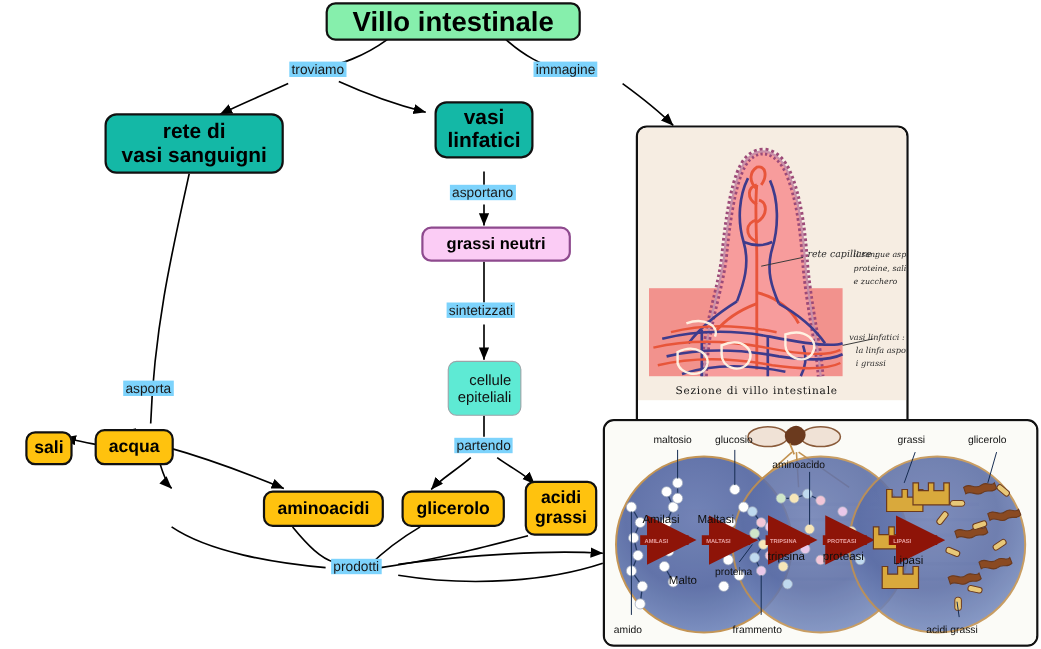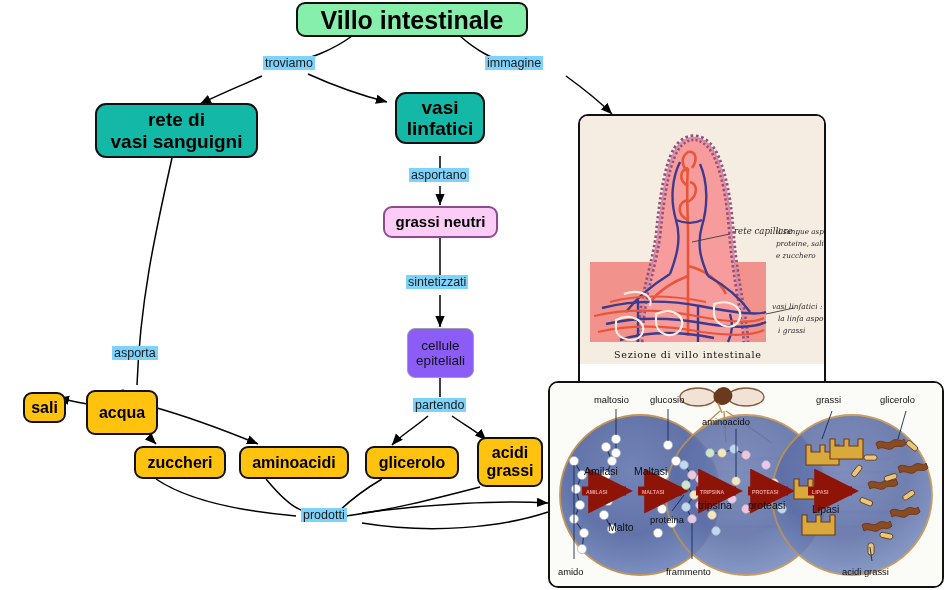--- a/index.html
+++ b/index.html
@@ -10,22 +10,22 @@
   .node{position:absolute;z-index:3;box-sizing:border-box;display:flex;align-items:center;
         justify-content:center;text-align:center;line-height:1.12;}
   .n-title{background:#86efac;border:2px solid #111;border-radius:9px;font-weight:bold;
            font-size:25px;color:#000;}
   .n-yellow{background:#14b8a6;border:2px solid #111;border-radius:11px;font-weight:bold;
             font-size:19px;color:#000;}
   .n-gold{background:#FFC20E;border:2px solid #111;border-radius:9px;font-weight:bold;
           font-size:16px;color:#000;margin-left:20px;}
   .n-pink{background:#FBCCF5;border:2px solid #8E4A8E;border-radius:9px;font-weight:bold;
           font-size:15px;color:#000;}
-  .n-grey{background:#8b5cf6;border:1px solid #9aa3a8;border-radius:8px;font-weight:normal;
-          font-size:13.5px;color:#111;}
+  .n-grey{background:#5eead4;border:1px solid #9aa3a8;border-radius:8px;font-weight:normal;
+          font-size:13.5px;color:#111;text-align:right;}
   .elabel{position:absolute;z-index:4;font-size:12.5px;color:#1a1a1a;white-space:nowrap;
           background:#7dd3fc;padding:0 2px;}
   .imgframe{position:absolute;z-index:2;background:#fff;border:2px solid #111;border-radius:10px;
             overflow:hidden;box-sizing:border-box;}
   .imgframe svg{display:block;}
   .hand{font-family:"DejaVu Serif",serif;font-style:italic;}
 </style>
 </head>
 <body>
 
@@ -84,30 +84,29 @@
   <div class="elabel" style="left:301px;top:508px;">prodotti</div>
 
   <div class="node n-title" style="left:296px;top:2px;width:232px;height:35px;">Villo intestinale</div>
 
   <div class="node n-yellow" style="left:95px;top:103px;width:163px;height:55px;white-space:pre-line;">rete di
 vasi sanguigni</div>
 
   <div class="node n-yellow" style="left:395px;top:92px;width:90px;height:52px;white-space:pre-line;">vasi
 linfatici</div>
 
-  <div class="node n-pink" style="left:383px;top:206px;width:115px;height:32px;">grassi neutri</div>
+  <div class="node n-pink" style="left:383px;top:206px;width:136px;height:32px;">grassi neutri</div>
 
   <div class="node n-grey" style="left:407px;top:328px;width:67px;height:50px;white-space:pre-line;">cellule
 epiteliali</div>
 
   <div class="node n-gold" style="left:3px;top:392px;width:43px;height:31px;">sali</div>
 
-  <div class="node n-gold" style="left:66px;top:390px;width:72px;height:45px;">acqua</div>
-
-  <div class="node n-gold" style="left:114px;top:446px;width:92px;height:33px;">zuccheri</div>
+  <div class="node n-gold" style="left:66px;top:390px;width:72px;height:33px;">acqua</div>
+
 
   <div class="node n-gold" style="left:219px;top:446px;width:110px;height:33px;">aminoacidi</div>
 
   <div class="node n-gold" style="left:345px;top:446px;width:94px;height:33px;">glicerolo</div>
 
   <div class="node n-gold" style="left:457px;top:437px;width:66px;height:50px;white-space:pre-line;">acidi
 grassi</div>
 
   <div class="imgframe" style="left:578px;top:114px;width:248px;height:284px;">
     <svg width="244" height="248" viewBox="0 0 244 248">

